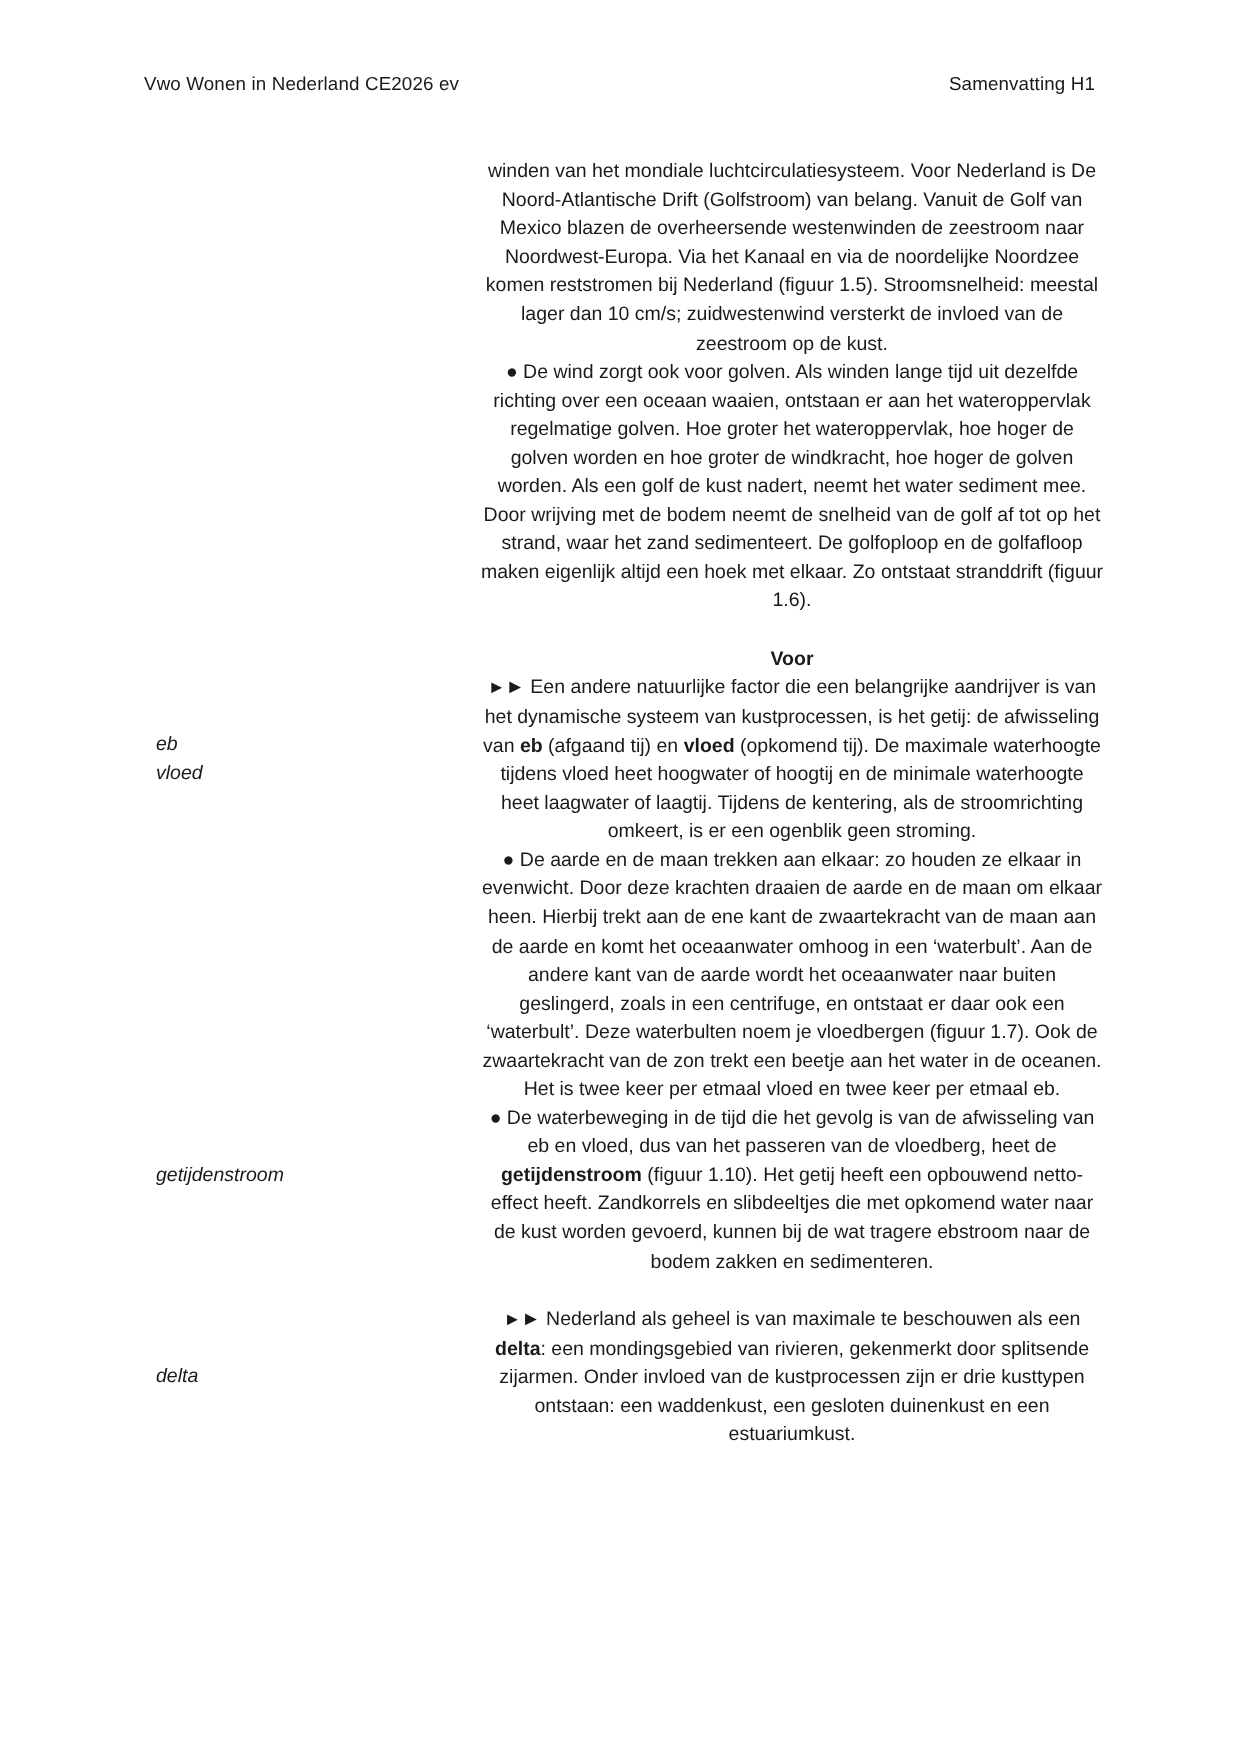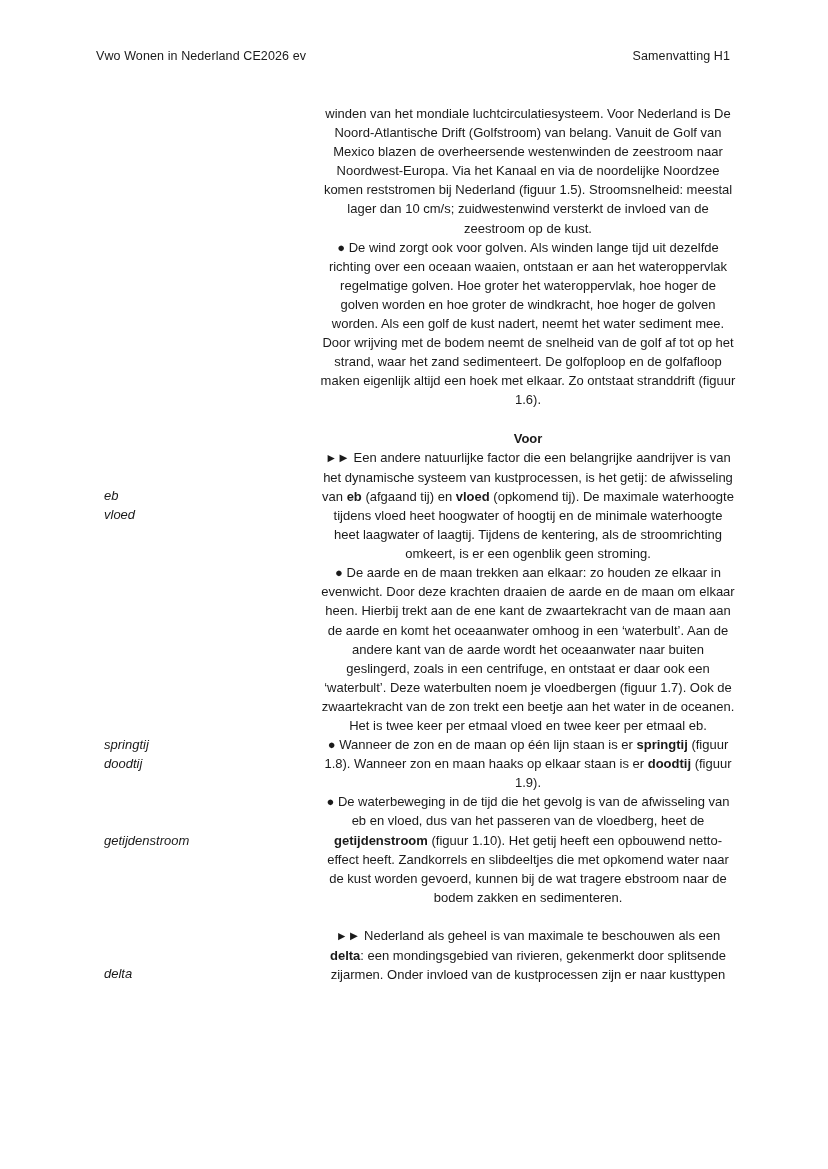--- a/index.html
+++ b/index.html
@@ -109,40 +109,33 @@
     <div class="row">
       <div class="marginnote" style="top:57.3px;">eb
 vloed</div>
       <div class="textcol">
         <p class="head">Voor</p>
         <p><span class="tri">►</span><span>► Een andere natuurlijke factor die een belangrijke aandrijver is van het dynamische systeem van kustprocessen, is het getij: de afwisseling van </span><b>eb</b><span> (afgaand tij) en </span><b>vloed</b><span> (opkomend tij). De maximale waterhoogte tijdens vloed heet hoogwater of hoogtij en de minimale waterhoogte heet laagwater of laagtij. Tijdens de kentering, als de stroomrichting omkeert, is er een ogenblik geen stroming.</span></p>
         <p>● De aarde en de maan trekken aan elkaar: zo houden ze elkaar in evenwicht. Door deze krachten draaien de aarde en de maan om elkaar heen. Hierbij trekt aan de ene kant de zwaartekracht van de maan aan de aarde en komt het oceaanwater omhoog in een ‘waterbult’. Aan de andere kant van de aarde wordt het oceaanwater naar buiten geslingerd, zoals in een centrifuge, en ontstaat er daar ook een ‘waterbult’. Deze waterbulten noem je vloedbergen (figuur 1.7). Ook de zwaartekracht van de zon trekt een beetje aan het water in de oceanen. Het is twee keer per etmaal vloed en twee keer per etmaal eb.</p>
       </div>
     </div>
 
-    <div class="row">
-      <div class="marginnote" style="top:0px;">springtij
-doodtij</div>
-      <div class="textcol">
-        <p><span>● Wanneer de zon en de maan op één lijn staan is er </span><b>springtij</b><span> (figuur 1.8). Wanneer zon en maan haaks op elkaar staan is er </span><b>doodtij</b><span> (figuur 1.9).</span></p>
-      </div>
-    </div>
 
     <div class="row">
       <div class="marginnote" style="top:38.2px;">getijdenstroom</div>
       <div class="textcol">
         <p><span>● De waterbeweging in de tijd die het gevolg is van de afwisseling van eb en vloed, dus van het passeren van de vloedberg, heet de </span><b>getijdenstroom</b><span> (figuur 1.10). Het getij heeft een opbouwend netto-effect heeft. Zandkorrels en slibdeeltjes die met opkomend water naar de kust worden gevoerd, kunnen bij de wat tragere ebstroom naar de bodem zakken en sedimenteren.</span></p>
         <p class="gap"></p>
       </div>
     </div>
 
     <div class="row">
       <div class="marginnote" style="top:38.2px;">delta</div>
       <div class="textcol">
-        <p><span class="tri">►</span><span>► Nederland als geheel is van maximale te beschouwen als een </span><b>delta</b><span>: een mondingsgebied van rivieren, gekenmerkt door splitsende zijarmen. Onder invloed van de kustprocessen zijn er naar kusttypen ontstaan: een waddenkust, een gesloten duinenkust en een estuariumkust.</span></p>
+        <p><span class="tri">►</span><span>► Nederland als geheel is van maximale te beschouwen als een </span><b>delta</b><span>: een mondingsgebied van rivieren, gekenmerkt door splitsende zijarmen. Onder invloed van de kustprocessen zijn er drie kusttypen ontstaan: een waddenkust, een gesloten duinenkust en een estuariumkust.</span></p>
       </div>
     </div>
 
   </div>
 
   <div class="footer">
     <div>De Geo LRN-line bovenbouw havo/vwo</div>
     <div>© ThiemeMeulenhoff, Amersfoort, 2019</div>
   </div>
 

